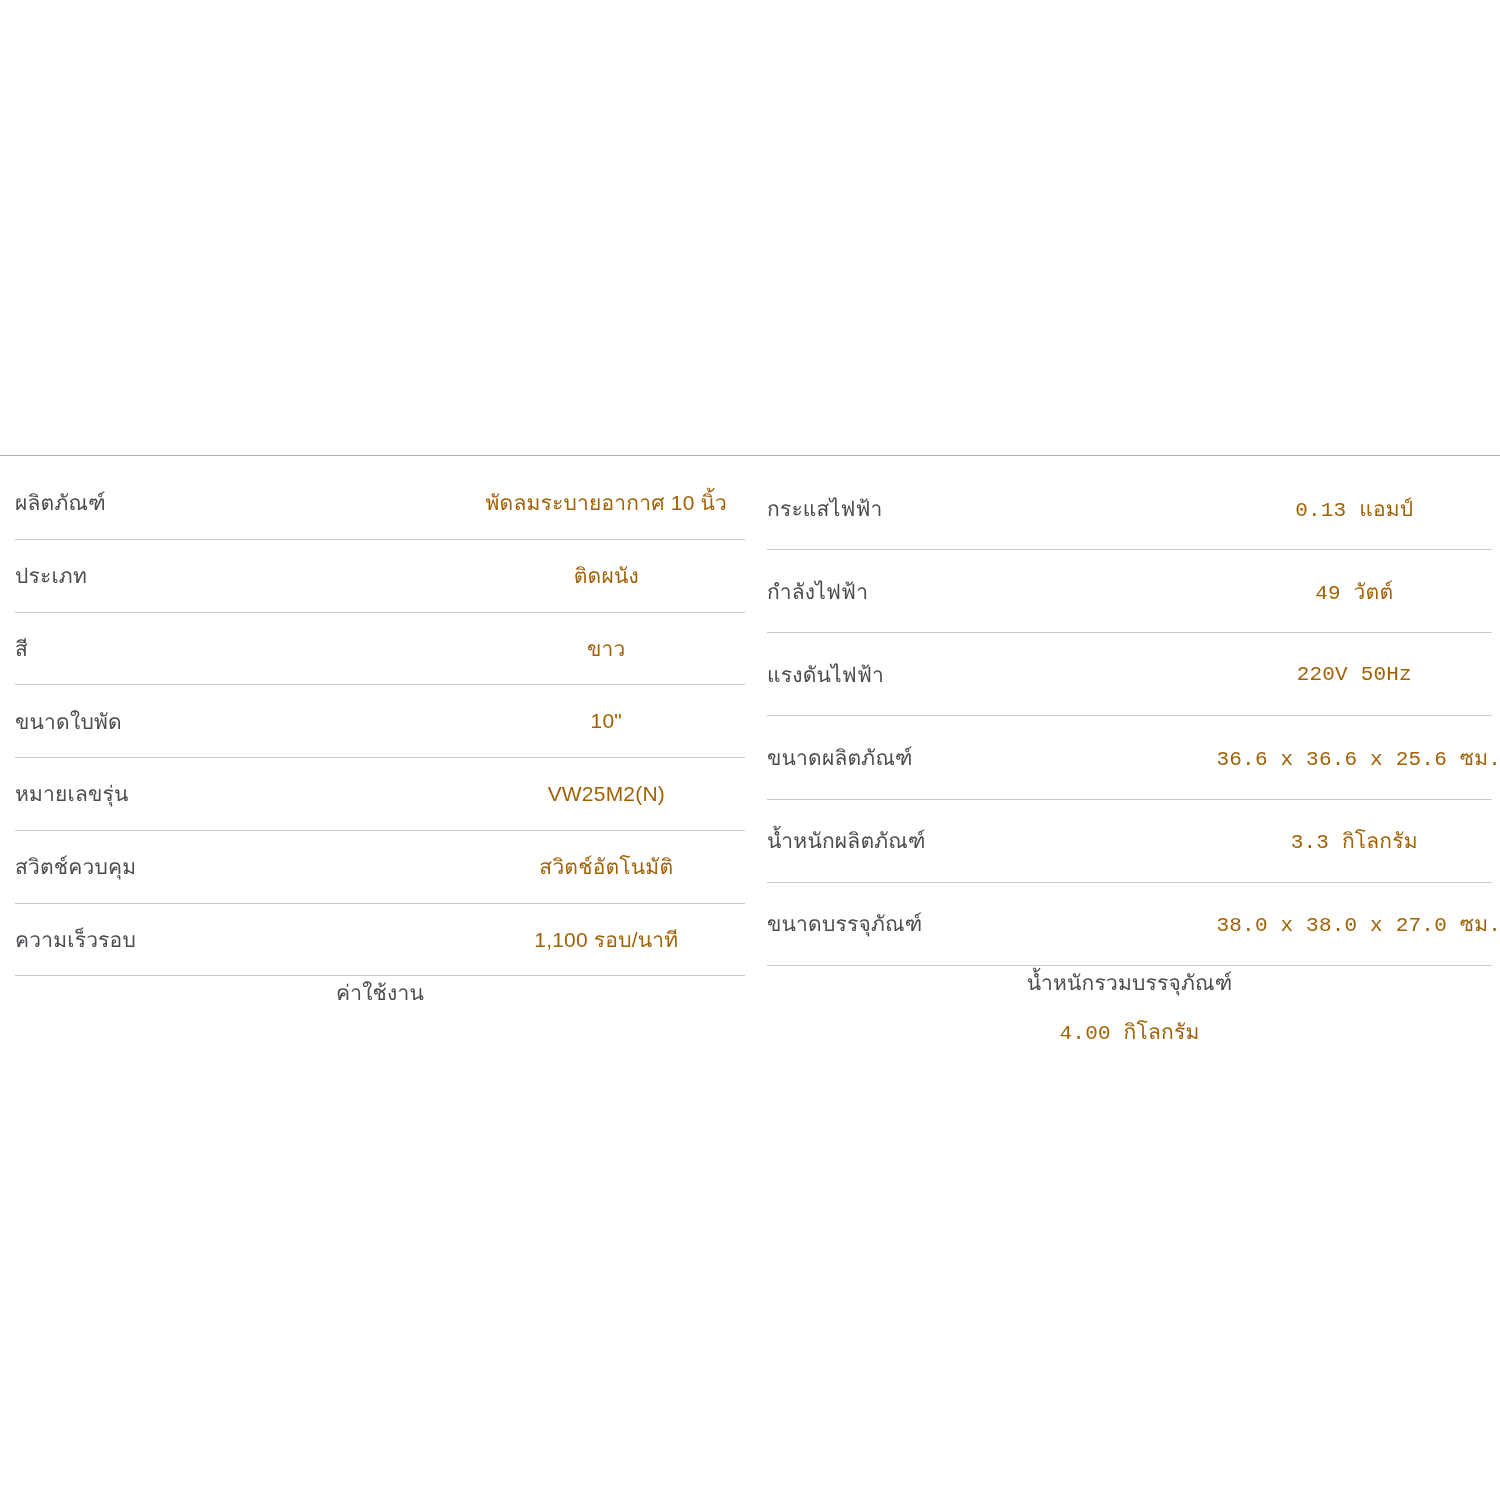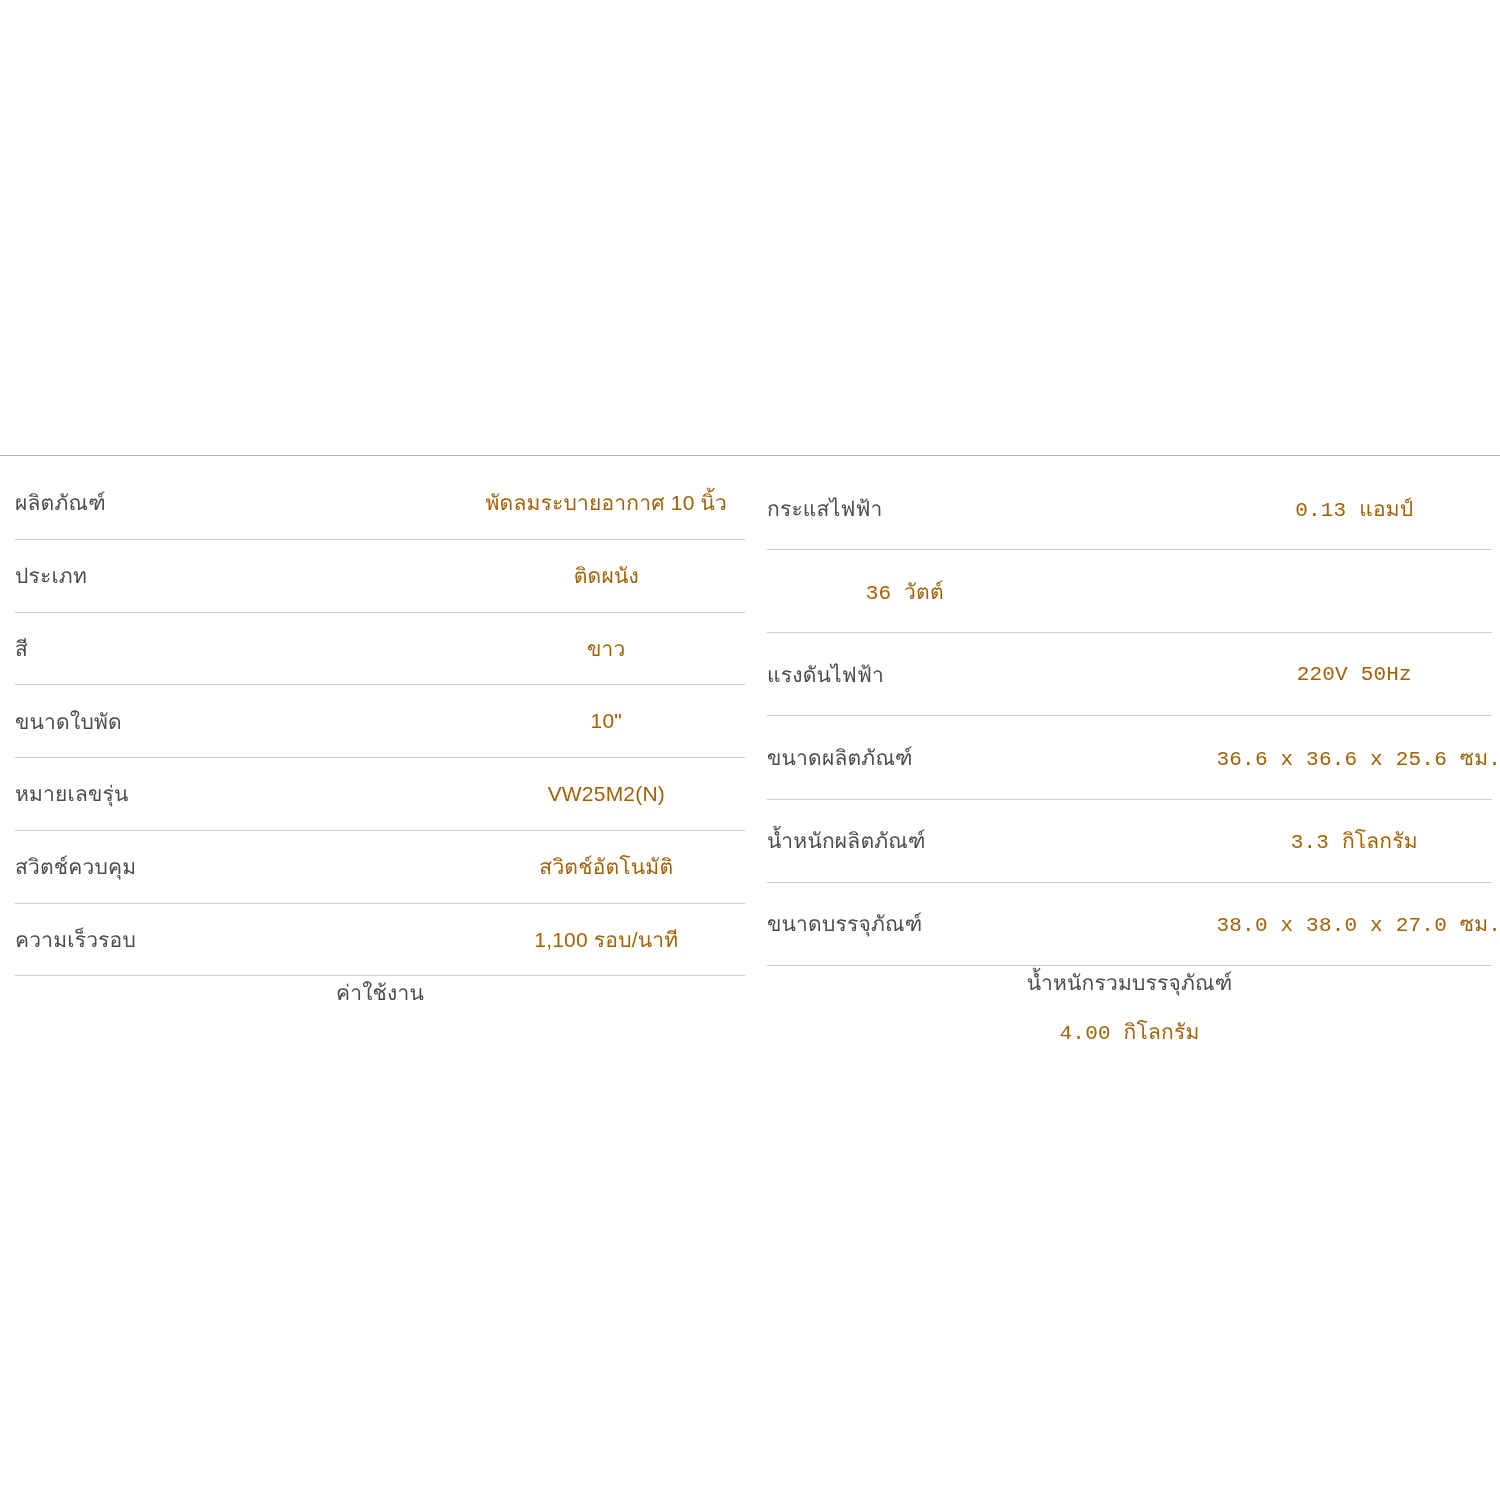--- a/index.html
+++ b/index.html
@@ -92,21 +92,22 @@
         <div class="spec-label">ค่าใช้งาน</div>
       </div>
     </div>
 
     <div class="spec-column right">
       <div class="spec-row">
         <div class="spec-label">กระแสไฟฟ้า</div>
         <div class="spec-value">0.13 แอมป์</div>
       </div>
       <div class="spec-row">
-        <div class="spec-value">36 วัตต์</div>
+        <div class="spec-label">กำลังไฟฟ้า</div>
+        <div class="spec-value">49 วัตต์</div>
       </div>
       <div class="spec-row">
         <div class="spec-label">แรงดันไฟฟ้า</div>
         <div class="spec-value">220V 50Hz</div>
       </div>
       <div class="spec-row">
         <div class="spec-label">ขนาดผลิตภัณฑ์</div>
         <div class="spec-value">36.6 x 36.6 x 25.6 ซม.</div>
       </div>
       <div class="spec-row">

